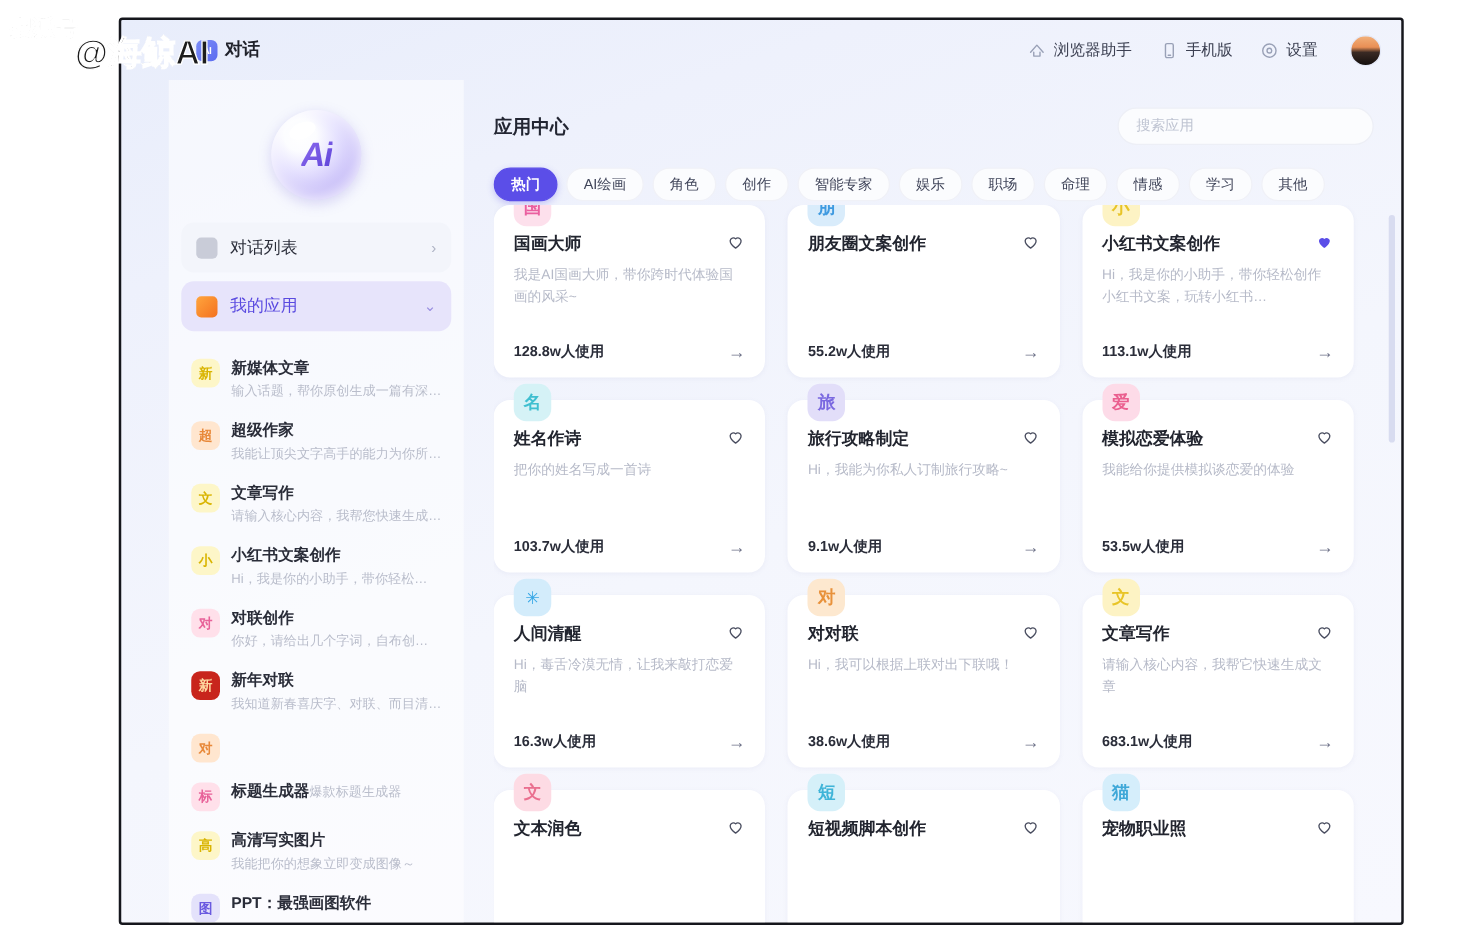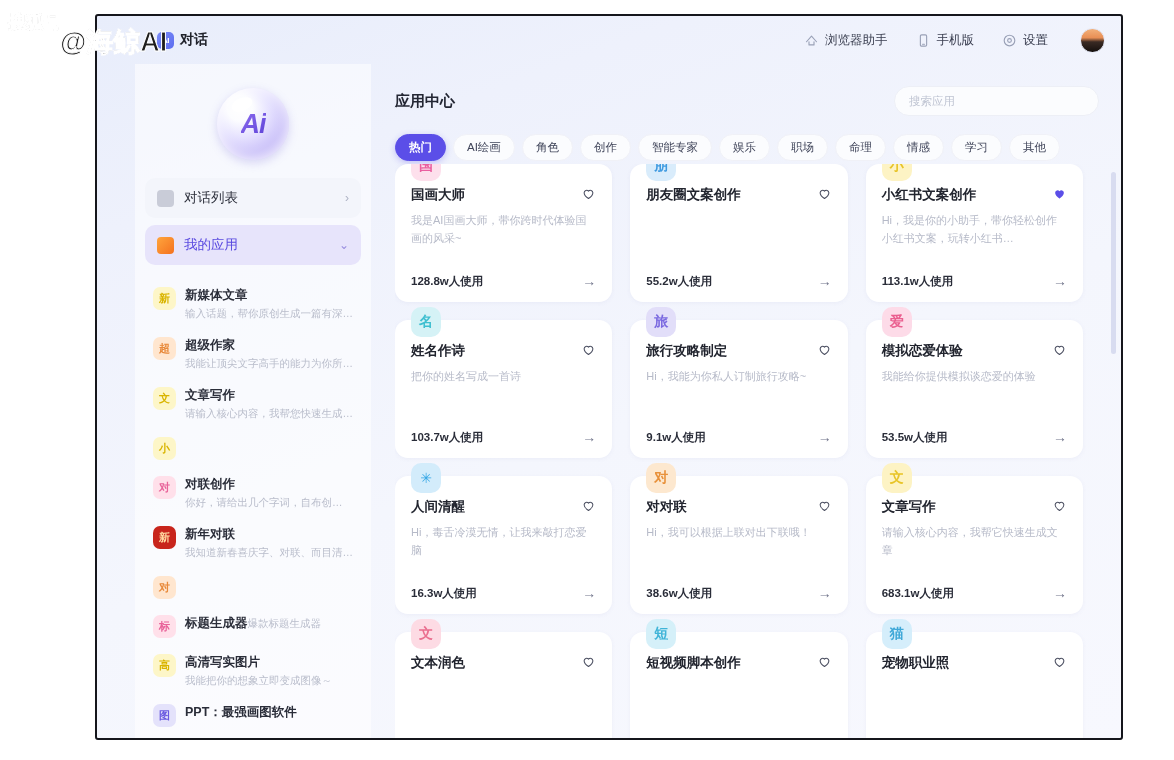--- a/index.html
+++ b/index.html
@@ -40,21 +40,21 @@
   .brand { display: flex; align-items: center; gap: 6px; }
   .brand-logo {
     width: 17px; height: 17px; border-radius: 5px;
     background: linear-gradient(135deg,#7b8cf7,#5c6cf0);
     color: #fff; font-size: 8px; font-weight: 700;
     display: flex; align-items: center; justify-content: center;
     letter-spacing: -0.5px;
   }
   .brand-title { font-size: 14px; font-weight: 700; color: #20222b; }
 
-  .topbar-right { margin-left: auto; display: flex; align-items: center; gap: 28px; }
+  .topbar-right { margin-left: auto; display: flex; align-items: center; gap: 22px; }
   .top-item { display: flex; align-items: center; gap: 6px; cursor: pointer; }
   .top-item .tlabel { font-size: 12.5px; color: #3c4052; }
   .tico { width: 15px; height: 15px; display:block; opacity:.85; }
   .avatar {
     width: 25px; height: 25px; border-radius: 50%;
     background: linear-gradient(180deg,#f2b07a 0%, #e98f55 38%, #3a2a24 56%, #15100e 100%);
     border: 1.5px solid #e4e8f6; margin-left: 4px; cursor: pointer;
     overflow:hidden;
   }
 
@@ -252,20 +252,21 @@
             <div class="app-row">
               <span class="app-badge" style="background:#ffe6cf;color:#e8893a">超</span>
               <span class="app-texts"><span class="app-t">超级作家</span><span class="app-d">我能让顶尖文字高手的能力为你所…</span></span>
             </div>
             <div class="app-row">
               <span class="app-badge" style="background:#fdf6c8;color:#d9b400">文</span>
               <span class="app-texts"><span class="app-t">文章写作</span><span class="app-d">请输入核心内容，我帮您快速生成…</span></span>
             </div>
             <div class="app-row">
               <span class="app-badge" style="background:#fdf6c8;color:#d9b400">小</span>
+              <span class="app-texts"><span class="app-t">小红书文案创作</span><span class="app-d">Hi，我是你的小助手，带你轻松…</span></span>
             </div>
             <div class="app-row">
               <span class="app-badge" style="background:#ffe0ea;color:#e8639a">对</span>
               <span class="app-texts"><span class="app-t">对联创作</span><span class="app-d">你好，请给出几个字词，自布创…</span></span>
             </div>
             <div class="app-row">
               <span class="app-badge" style="background:#c8251c;color:#ffd9a0">新</span>
               <span class="app-texts"><span class="app-t">新年对联</span><span class="app-d">我知道新春喜庆字、对联、而目清…</span></span>
             </div>
             <div class="app-row">

